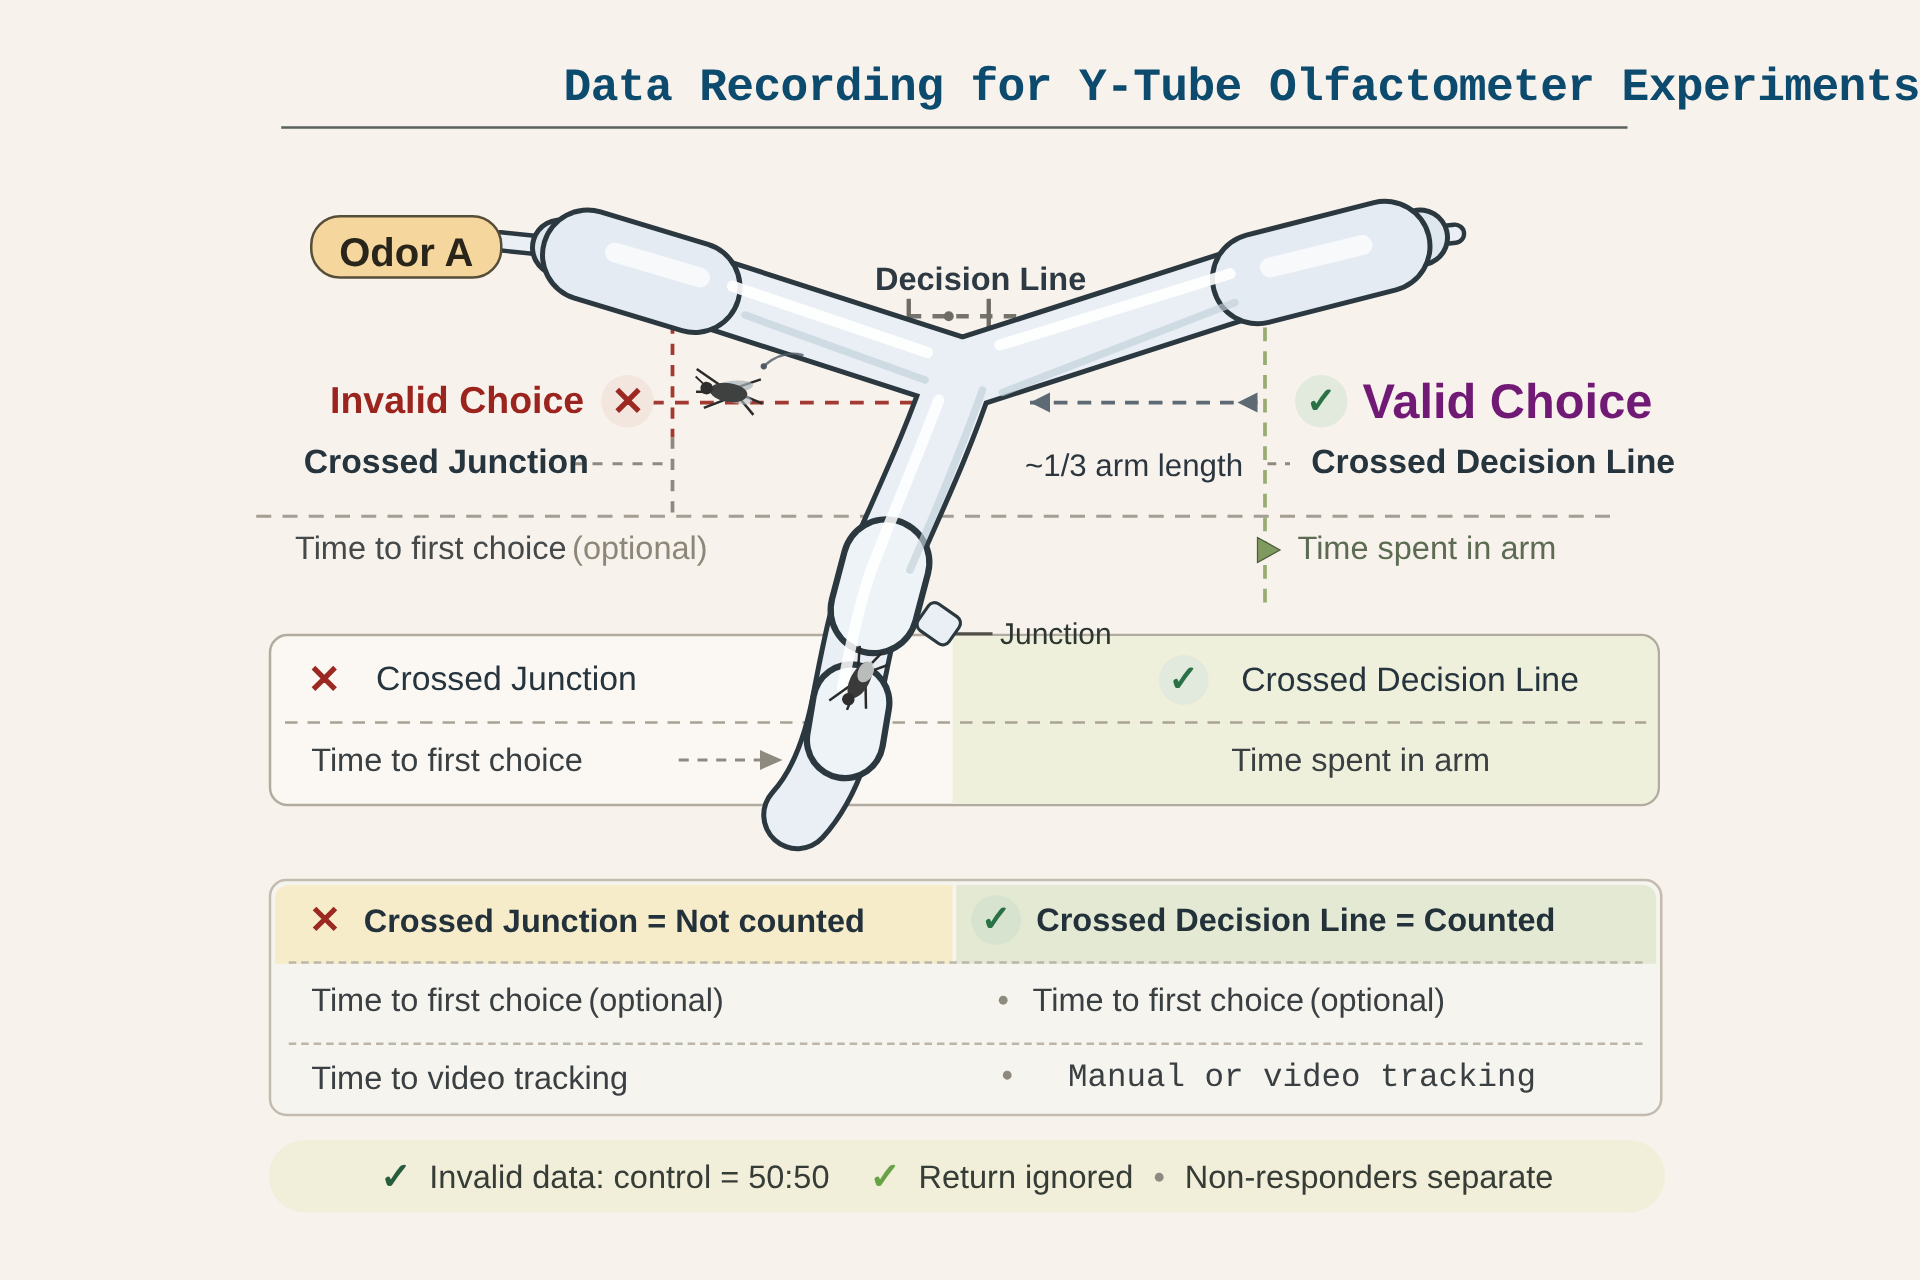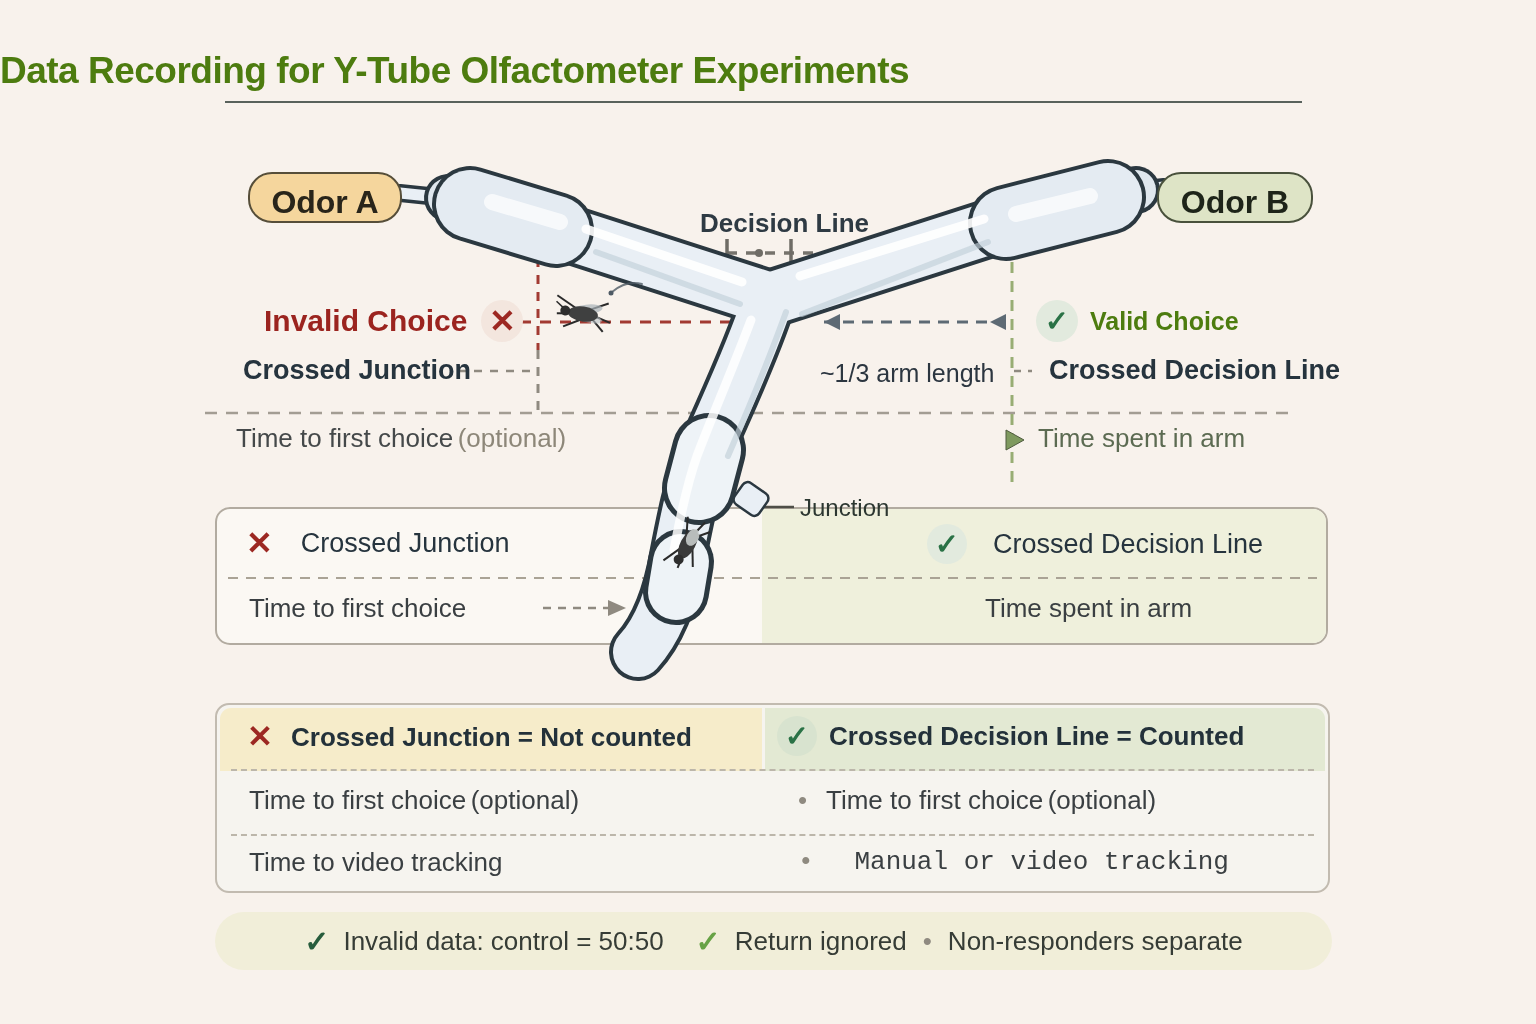--- a/index.html
+++ b/index.html
@@ -4,39 +4,39 @@
 <style>
   html,body{margin:0;padding:0;}
   #stage{
     position:relative;width:1536px;height:1024px;overflow:hidden;
     background:#f8f2ec;
     font-family:"Liberation Sans",sans-serif;
   }
   .lbl{position:absolute;transform:translateY(-50%);white-space:nowrap;line-height:1;}
   
   .title{
-    position:absolute;top:50px;left:0;width:100%;text-align:left;
-    font-size:37px;font-weight:700;color:#4d7c0f;letter-spacing:-0.5px;
+    position:absolute;top:50px;left:0;width:100%;text-align:right;
+    font-size:37px;font-weight:700;color:#0c4a6e;letter-spacing:-0.5px;font-family:Liberation Mono, monospace;
   }
   .title-rule{position:absolute;left:225px;top:101px;width:1077px;height:2px;background:#59625c;}
   
   .pill{
     position:absolute;display:flex;align-items:flex-end;justify-content:center;
     height:47px;border-radius:24px;font-size:32px;font-weight:700;
   }
   .pill-a{left:248px;top:172px;width:150px;background:#f5d69d;border:2px solid #564e39;color:#29251a;}
   .pill-b{left:1157px;top:172px;width:152px;background:#dee4c6;border:2px solid #49513c;color:#1e2419;}
   
   .t-decision{font-size:26px;font-weight:600;color:#2e3a43;}
   .t-invalid{font-size:30px;font-weight:700;color:#9b241f;}
   .t-event{font-size:27px;font-weight:600;color:#26343e;margin-left:12px;}
   .t-metric{font-size:26px;color:#45494a;}
   .t-opt{color:#8d8779;}
   .t-armlen{font-size:25px;color:#2c3640;}
-  .t-valid{font-size:25px;font-weight:600;color:#4d7c0f;}
+  .t-valid{font-size:39px;font-weight:600;color:#701a75;}
   .t-green{font-size:26px;color:#5c6b52;}
   .t-junction{font-size:24px;color:#2c3731;}
   .xmark{font-weight:700;color:#9c2822;display:inline-flex;align-items:center;justify-content:center;}
   .xcircle{width:42px;height:42px;border-radius:50%;background:#f3e6de;font-size:32px;}
   .checkcircle{
     display:inline-flex;align-items:center;justify-content:center;
     width:42px;height:42px;border-radius:50%;background:#e2eade;
     color:#2a7246;font-size:29px;font-weight:700;
   }
   
@@ -201,23 +201,20 @@
       </g>
       <ellipse cx="0" cy="0" rx="16" ry="7.5" fill="#3a3a3a"></ellipse>
       <ellipse cx="8" cy="1" rx="9" ry="6" fill="#cfd4d2" opacity="0.85"></ellipse>
       <circle cx="-18" cy="-1" r="5" fill="#2e2e2e"></circle>
     </g>
   </svg>
 
   <div class="pill pill-a z3">
     <span>Odor A</span>
   </div>
-  <div class="pill pill-b z3">
-    <span>Odor B</span>
-  </div>
 
   <div class="lbl t-decision z3" style="left:700px;top:223px;">Decision Line</div>
 
   <div class="lbl z3" style="left:264px;top:321px;display:flex;align-items:center;gap:14px;">
     <span class="t-invalid">Invalid Choice</span>
     <span class="xmark xcircle">✕</span>
   </div>
   <div class="lbl t-event z3" style="left:231px;top:370px;">Crossed Junction</div>
   <div class="lbl z3" style="left:236px;top:438px;">
     <span class="t-metric">Time to first choice</span>

